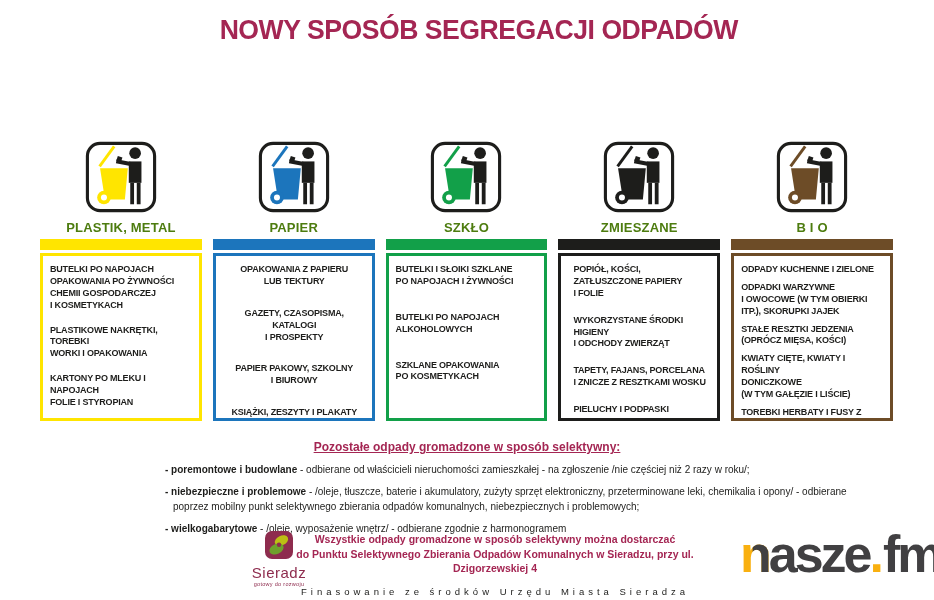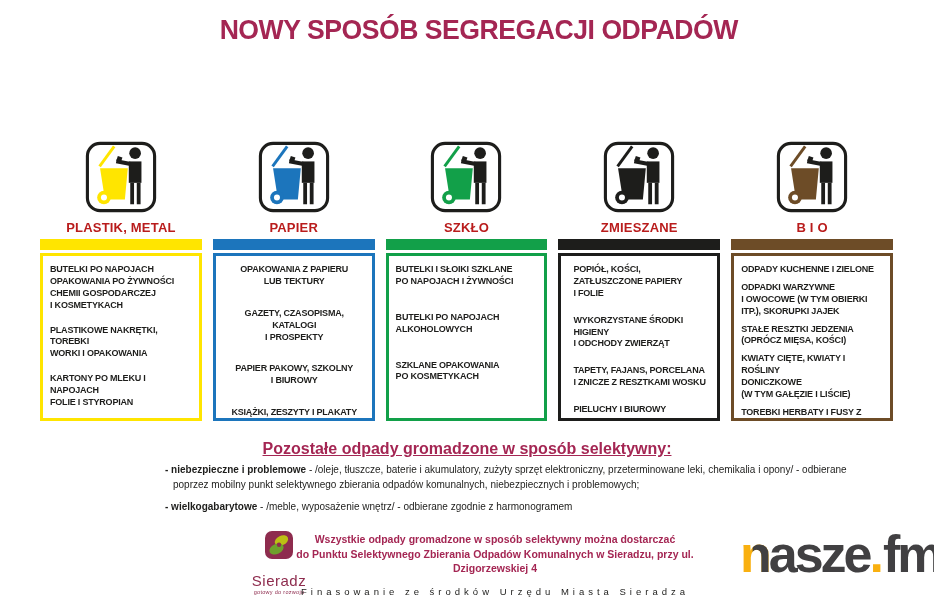--- a/index.html
+++ b/index.html
@@ -17,51 +17,51 @@
     font-size:20px;font-weight:700;color:#1d1d1b;letter-spacing:-0.5px;
   }
   
   #columns{
     position:absolute;left:40px;top:140px;width:853px;
     display:flex;gap:11px;
   }
   .col{flex:1 1 0;display:flex;flex-direction:column;align-items:center;}
   .bin-icon{width:74px;height:74px;}
   .col-label{
-    margin-top:6px;height:16px;font-size:13px;font-weight:700;color:#b91c1c;
+    margin-top:6px;height:16px;font-size:13px;font-weight:700;color:#4d7c0f;
     letter-spacing:0.2px;white-space:nowrap;
   }
   .bar{margin-top:3px;width:100%;height:11px;}
   .box{
     margin-top:3px;width:100%;height:168px;box-sizing:border-box;
     border:3px solid #4c1d95;background:#fff;padding:8px 6px 0 7px;overflow:hidden;
   }
   .group{
     margin:0 0 12px 0;font-size:9px;font-weight:700;line-height:1.32;
     color:#1d1d1b;letter-spacing:-0.2px;
   }
   .col-0 .group{margin-bottom:13px;}
   .col-1 .group{margin-bottom:20px;}
   .col-2 .group{margin-bottom:24px;}
   .col-3 .group{margin-bottom:15px;}
   .col-4 .group{margin-bottom:6px;}
   
   #selective-heading{
     position:absolute;top:440px;left:0;width:934px;text-align:center;
-    font-size:16px;font-weight:700;color:#a42653;text-decoration:underline;
+    font-size:12px;font-weight:700;color:#a42653;text-decoration:underline;
   }
   #bullets{position:absolute;top:462px;left:165px;width:715px;}
   #bullets p{
     margin:0 0 7px 0;font-size:10px;line-height:1.5;color:#1d1d1b;
     padding-left:8px;text-indent:-8px;
   }
   #bullets b{font-weight:700;}
   
   #sieradz-logo{position:absolute;left:244px;top:530px;width:70px;text-align:center;}
-  #sieradz-name{font-size:15px;color:#8e2c4e;line-height:1;margin-top:9px;letter-spacing:0.5px;}
+  #sieradz-name{font-size:15px;color:#8e2c4e;line-height:1;margin-top:1px;letter-spacing:0.5px;}
   #sieradz-tagline{font-size:5.5px;color:#8e2c4e;margin-top:1px;letter-spacing:0.3px;}
   #footer-center{position:absolute;left:285px;top:532px;width:420px;text-align:center;}
   .delivery-line{font-size:10.5px;font-weight:700;color:#a42653;line-height:1.4;}
   #financing{margin-top:10px;font-size:9.5px;color:#1d1d1b;letter-spacing:4px;white-space:nowrap;}
   #nasze-logo{
     position:absolute;left:740px;top:526px;width:194px;text-align:center;
     font-size:52px;font-weight:700;letter-spacing:-3px;line-height:1.1;
     color:#414042;white-space:nowrap;cursor:pointer;
   }
   #nasze-logo .n-wrap{position:relative;display:inline-block;color:#f9b010;}
@@ -159,21 +159,21 @@
       <rect x="33" y="22.5" width="15" height="4" fill="#1d1d1b" transform="rotate(11 47 24)"></rect>
       <rect x="47.5" y="44" width="3.9" height="22" fill="#1d1d1b"></rect>
       <rect x="54.2" y="44" width="3.9" height="22" fill="#1d1d1b"></rect>
     </svg>
     <div class="col-label">ZMIESZANE</div>
     <div class="bar" style="background: rgb(29, 29, 27);"></div>
     <div class="box" style="border-color: rgb(29, 29, 27); padding-left: 12px;">
           <p class="group">POPIÓŁ, KOŚCI,<br>ZATŁUSZCZONE PAPIERY<br>I FOLIE</p>
           <p class="group">WYKORZYSTANE ŚRODKI HIGIENY<br>I ODCHODY ZWIERZĄT</p>
           <p class="group">TAPETY, FAJANS, PORCELANA<br>I ZNICZE Z RESZTKAMI WOSKU</p>
-          <p class="group">PIELUCHY I BIUROWY</p>
+          <p class="group">PIELUCHY I PODPASKI</p>
         </div>
   </div>
 
   <div class="col col-4">
     <svg class="bin-icon" viewBox="0 0 76 76">
       <rect x="3.5" y="3.5" width="69" height="69" rx="13" fill="#ffffff" stroke="#1d1d1b" stroke-width="3.2"></rect>
       <line class="bin-stroke" x1="16" y1="27" x2="31" y2="6.5" stroke="#6d4c27" stroke-width="3"></line>
       <path class="bin-colored" d="M16.5,29 H45 L42,61 H21.5 Z" fill="#6d4c27"></path>
       <circle class="bin-colored" cx="20.5" cy="59" r="7" fill="#6d4c27"></circle>
       <circle cx="20.5" cy="59" r="3.1" fill="#ffffff"></circle>
@@ -192,22 +192,23 @@
           <p class="group">STAŁE RESZTKI JEDZENIA<br>(OPRÓCZ MIĘSA, KOŚCI)</p>
           <p class="group">KWIATY CIĘTE, KWIATY I ROŚLINY<br>DONICZKOWE<br>(W TYM GAŁĘZIE I LIŚCIE)</p>
           <p class="group">TOREBKI HERBATY I FUSY Z KAWY</p>
         </div>
   </div>
 </div>
 
   <div id="selective-heading">Pozostałe odpady gromadzone w sposób selektywny:</div>
 
   <div id="bullets">
+    <p><b>- poremontowe i budowlane</b><span> - odbierane od właścicieli nieruchomości zamieszkałej - na zgłoszenie /nie częściej niż 2 razy w roku/;</span></p>
     <p><b>- niebezpieczne i problemowe</b><span> - /oleje, tłuszcze, baterie i akumulatory, zużyty sprzęt elektroniczny, przeterminowane leki, chemikalia i opony/ - odbierane poprzez mobilny punkt selektywnego zbierania odpadów komunalnych, niebezpiecznych i problemowych;</span></p>
-    <p><b>- wielkogabarytowe</b><span> - /meble, wyposażenie wnętrz/ - odbierane zgodnie z harmonogramem</span></p>
+    <p><b>- wielkogabarytowe</b><span> - /oleje, wyposażenie wnętrz/ - odbierane zgodnie z harmonogramem</span></p>
   </div>
 
   <div id="sieradz-logo">
     <svg width="30" height="30" viewBox="0 0 30 30">
       <rect x="1" y="1" width="28" height="28" rx="7" fill="#8e2c4e"></rect>
       <ellipse cx="17.5" cy="10.5" rx="7" ry="4.8" fill="#bcbe14" transform="rotate(-25 17.5 10.5)"></ellipse>
       <ellipse cx="12.5" cy="19" rx="7.5" ry="5" fill="#6fa02c" transform="rotate(-25 12.5 19)"></ellipse>
       <circle cx="15" cy="14.8" r="2.2" fill="#8e2c4e"></circle>
     </svg>
     <div id="sieradz-name">Sieradz</div>

